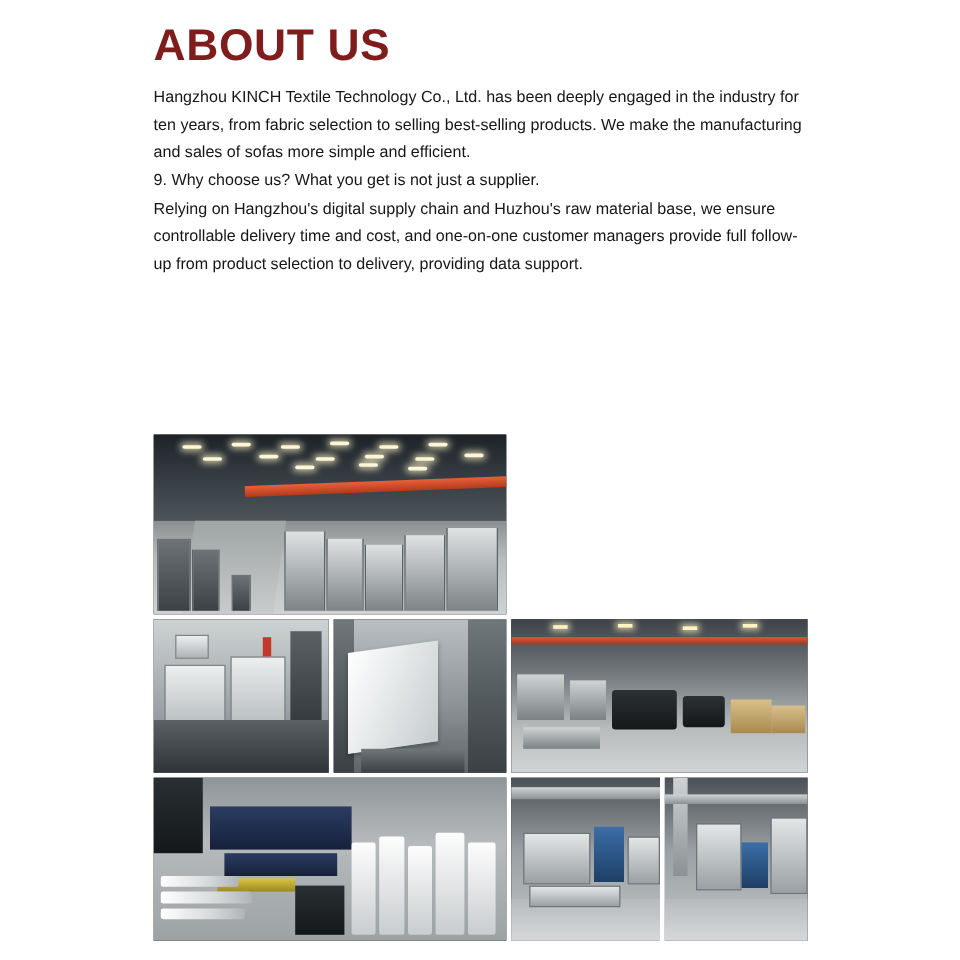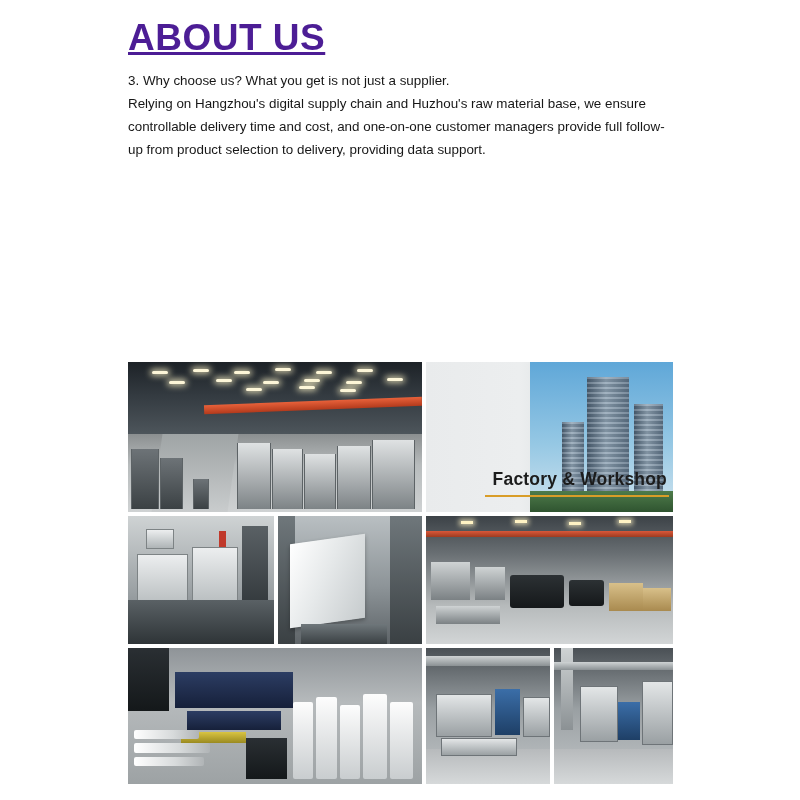--- a/index.html
+++ b/index.html
@@ -17,24 +17,23 @@
     position: relative;
     width: 800px;
     height: 800px;
     box-sizing: border-box;
     padding: 14px 128px 0 128px;
   }
   .title {
     font-size: 37px;
     font-weight: bold;
     letter-spacing: 0.5px;
-    color: #4c1d95;
+    color: #7f1d1d;
     margin: 4px 0 10px 0;
     line-height: 1.1;
-    text-decoration: underline;
   }
   .body-text {
     font-size: 13.4px;
     line-height: 23.2px;
     color: #171717;
     width: 545px;
   }
   .body-text p {
     margin: 0;
   }
@@ -184,21 +183,22 @@
   .pl-floor { position:absolute; left:0; right:0; bottom:0; height:26%; background: linear-gradient(180deg,#b7babc,#d6d9da); }
 </style>
 </head>
 <body>
 
 <div class="page">
 
   <h1 class="title">ABOUT US</h1>
 
   <div class="body-text">
-    <p>3.  Why choose us?  What you get is not just a supplier.</p>
+    <p>Hangzhou KINCH Textile Technology Co., Ltd. has been deeply engaged in the industry for ten years, from fabric selection to selling best-selling products.  We make the manufacturing and sales of sofas more simple and efficient.</p>
+    <p>9.  Why choose us?  What you get is not just a supplier.</p>
     <p>Relying on Hangzhou's digital supply chain and Huzhou's raw material base, we ensure controllable delivery time and cost, and one-on-one customer managers provide full follow-up from product selection to delivery, providing data support.</p>
   </div>
 
   <div class="gallery">
 
     <div class="row r1">
 
       <div class="tile tile-weaving">
         <div class="ph">
           <div class="weav-ceiling"></div>
@@ -226,31 +226,20 @@
           <div class="weav-mach dark" style="left:11%;width:7%;height:34%"></div>
           <div class="weav-mach" style="left:37%;width:11%;height:44%"></div>
           <div class="weav-mach" style="left:49%;width:10%;height:40%"></div>
           <div class="weav-mach" style="left:60%;width:10%;height:37%"></div>
           <div class="weav-mach" style="left:71%;width:11%;height:42%"></div>
           <div class="weav-mach" style="left:83%;width:14%;height:46%"></div>
           <div class="weav-mach dark" style="left:22%;width:5%;height:20%"></div>
         </div>
       </div>
 
-      <div class="tile tile-caption">
-        <div class="ph">
-          <div class="bld-sky"></div>
-          <div class="bld-tower" style="right:18%;top:10%;width:17%;height:76%"></div>
-          <div class="bld-tower" style="right:4%;top:28%;width:12%;height:58%"></div>
-          <div class="bld-tower" style="right:36%;top:40%;width:9%;height:46%"></div>
-          <div class="bld-green"></div>
-        </div>
-        <div class="caption-text">Factory &amp; Workshop</div>
-        <div class="caption-rule"></div>
-      </div>
     </div>
 
     <div class="row r2">
 
       <div class="tile tile-dye">
         <div class="ph">
           <div class="dye-bg"></div>
           <div class="dye-box" style="left:6%;top:30%;width:34%;height:46%"></div>
           <div class="dye-box" style="left:44%;top:24%;width:30%;height:52%"></div>
           <div class="dye-dark" style="left:78%;top:8%;width:18%;height:70%"></div>

